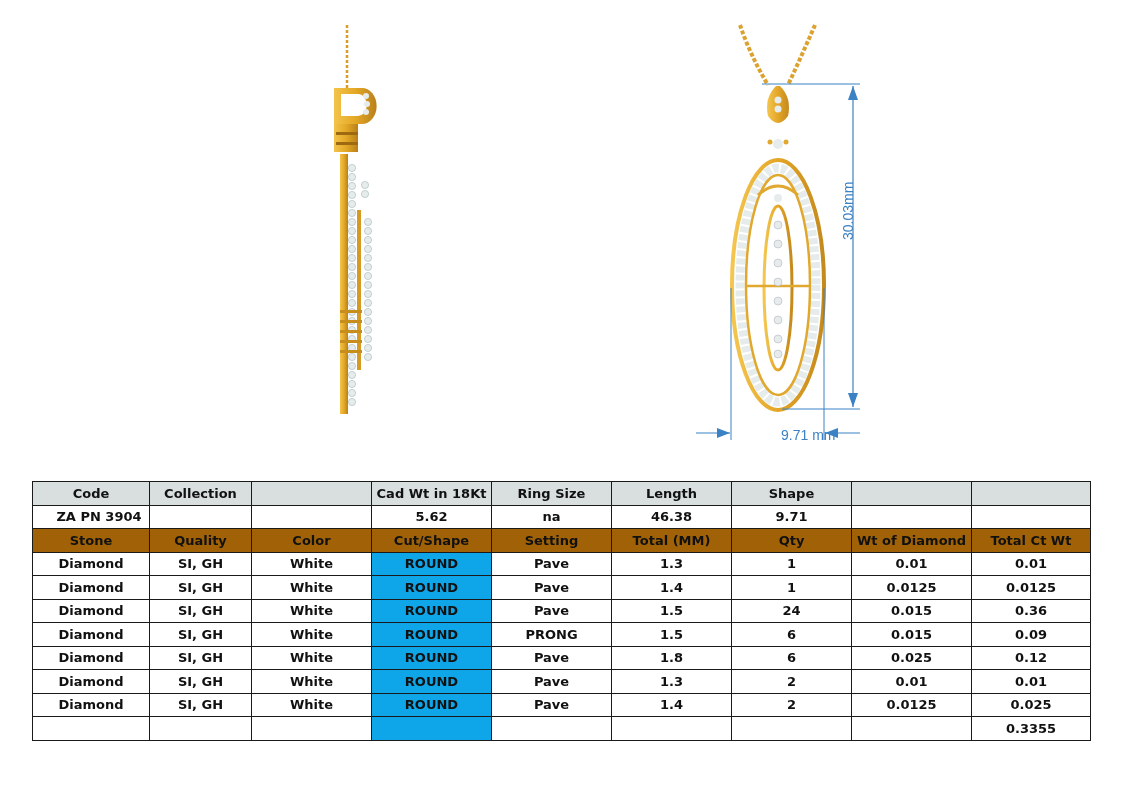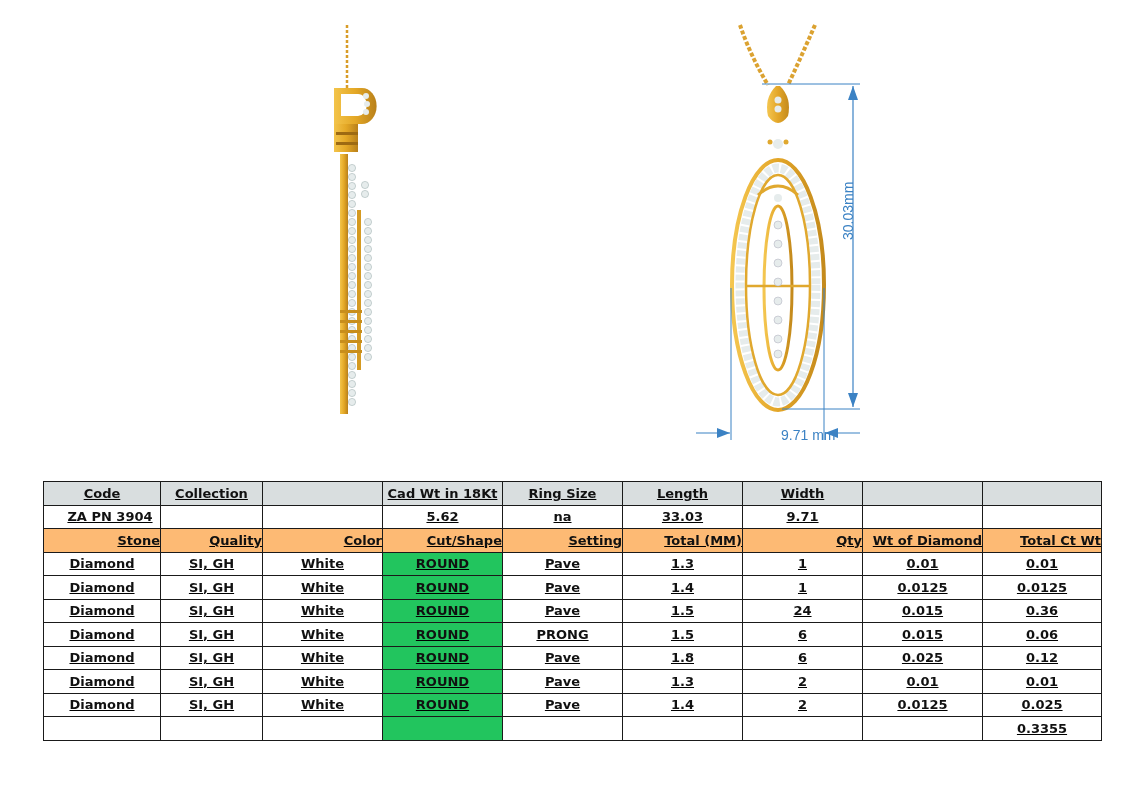--- a/index.html
+++ b/index.html
@@ -6,36 +6,36 @@
     body { width: 1124px; height: 794px; position: relative; overflow: hidden; font-family: "Liberation Sans", sans-serif; }
 
     .illustrations { position: absolute; left: 0; top: 0; width: 1124px; height: 470px; }
     .side-view { position: absolute; left: 300px; top: 20px; width: 120px; height: 400px; }
     .front-view { position: absolute; left: 690px; top: 20px; width: 190px; height: 430px; }
 
     .dim-label { position: absolute; color: #3b82c4; font-family: "Liberation Sans", sans-serif; font-size: 14px; }
     .dim-height { left: 840px; top: 240px; transform: rotate(-90deg); transform-origin: left top; white-space: nowrap; }
     .dim-width { left: 781px; top: 427px; white-space: nowrap; }
 
-    table.spec { position: absolute; left: 43px; top: 481px; border-collapse: collapse; table-layout: fixed; width: 1058px; text-decoration: underline; }
+    table.spec { position: absolute; left: 32px; top: 481px; border-collapse: collapse; table-layout: fixed; width: 1058px; }
     table.spec td {
       border: 1.5px solid #1a1a1a;
       height: 22.5px;
       padding: 0;
       text-align: center;
       font-family: "DejaVu Sans", sans-serif;
       font-weight: bold;
       font-size: 13px;
       color: #111;
       white-space: nowrap;
       overflow: hidden;
     }
     tr.hdr-gray td { background: #d9dedf; }
-    tr.hdr-yellow td { background: #fdba74; text-align: right; }
-    td.cut { background: #22c55e; }
+    tr.hdr-yellow td { background: #a16207; }
+    td.cut { background: #0ea5e9; }
     td.left { text-align: left; padding-left: 16px !important; }
   </style>
 </head>
 <body>
 
 <div class="illustrations">
 
   <svg class="side-view" width="120" height="400" viewBox="0 0 120 400">
     <defs>
       <linearGradient id="g1" x1="0" x2="1" y1="0" y2="0">
@@ -179,31 +179,31 @@
       <col style="width:119px">
   </colgroup>
   <tbody>
       <tr class="hdr-gray">
     <td>Code</td>
     <td>Collection</td>
     <td></td>
     <td>Cad Wt in 18Kt</td>
     <td>Ring Size</td>
     <td>Length</td>
-    <td>Width</td>
+    <td>Shape</td>
     <td></td>
     <td></td>
   </tr>
   <tr>
     <td class="left">ZA PN 3904</td>
     <td></td>
     <td></td>
     <td>5.62</td>
     <td>na</td>
-    <td>33.03</td>
+    <td>46.38</td>
     <td>9.71</td>
     <td></td>
     <td></td>
   </tr>
   <tr class="hdr-yellow">
     <td>Stone</td>
     <td>Quality</td>
     <td>Color</td>
     <td>Cut/Shape</td>
     <td>Setting</td>
@@ -247,21 +247,21 @@
   </tr>
   <tr>
     <td>Diamond</td>
     <td>SI, GH</td>
     <td>White</td>
     <td class="cut">ROUND</td>
     <td>PRONG</td>
     <td>1.5</td>
     <td>6</td>
     <td>0.015</td>
-    <td>0.06</td>
+    <td>0.09</td>
   </tr>
   <tr>
     <td>Diamond</td>
     <td>SI, GH</td>
     <td>White</td>
     <td class="cut">ROUND</td>
     <td>Pave</td>
     <td>1.8</td>
     <td>6</td>
     <td>0.025</td>

